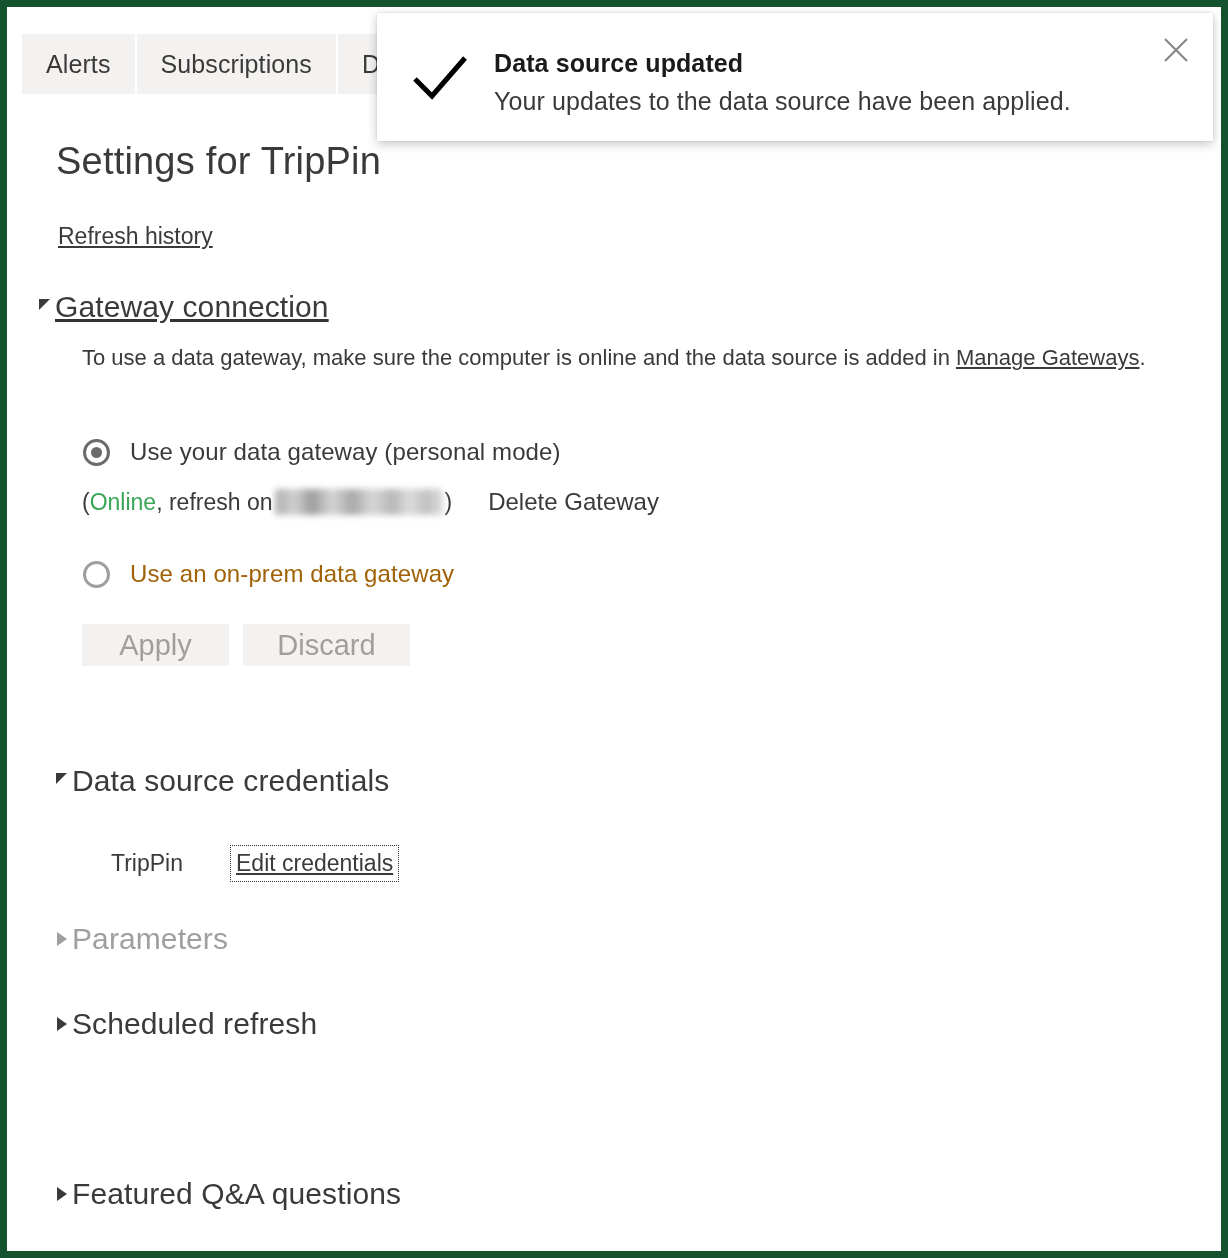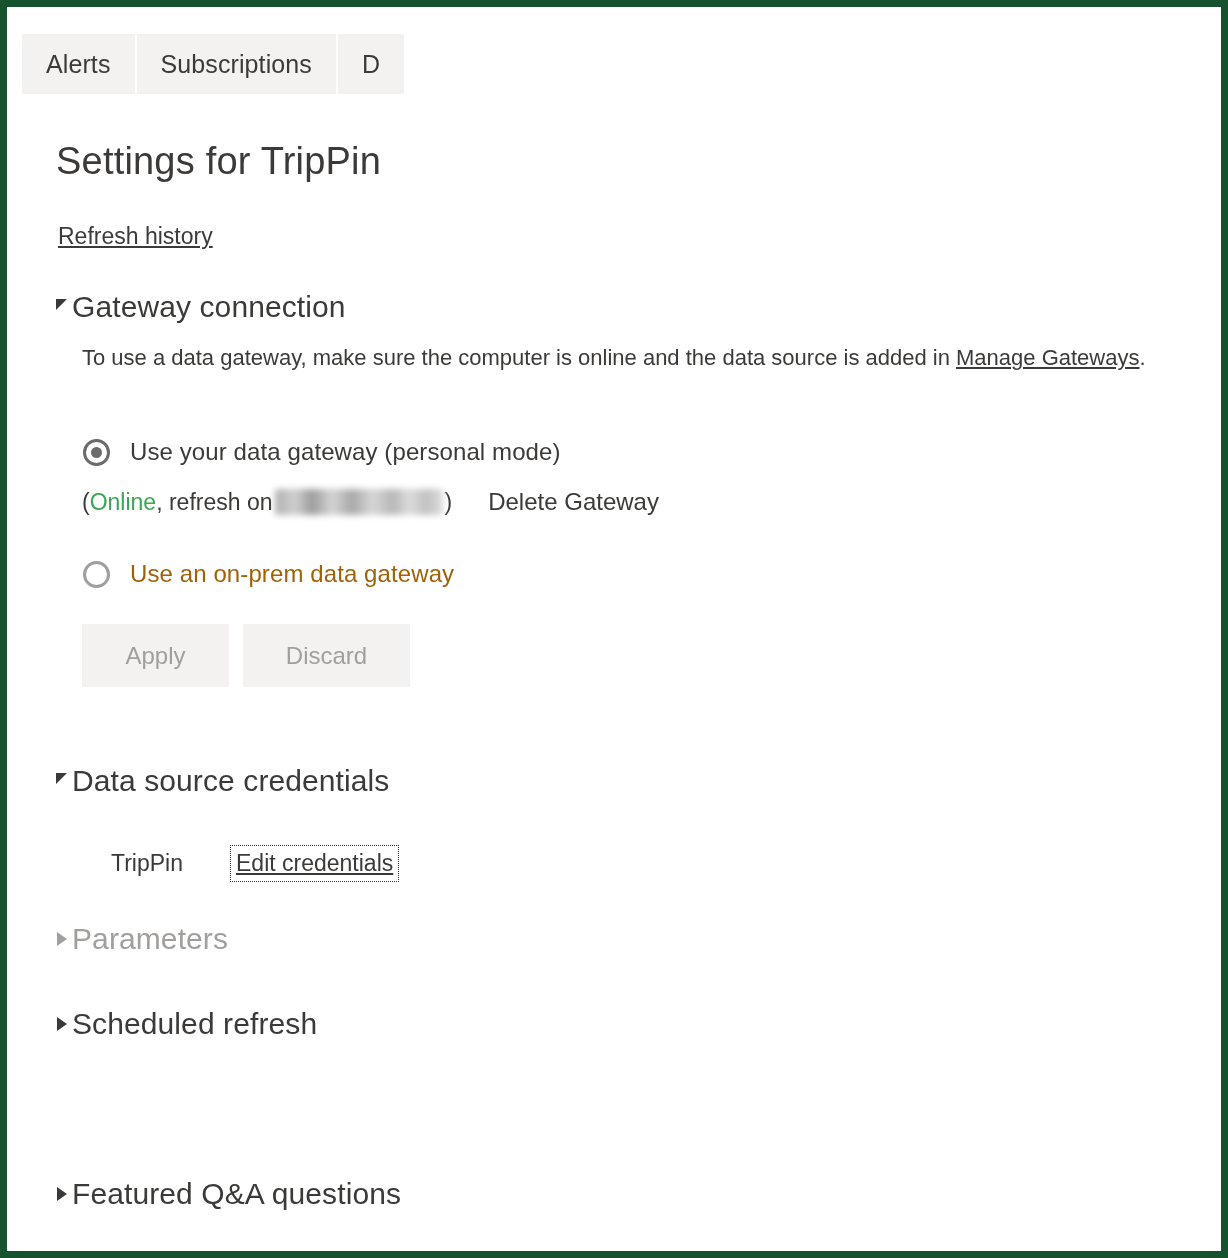--- a/index.html
+++ b/index.html
@@ -190,22 +190,22 @@
     cursor: pointer;
   }
 
   
   .btn-row { position: absolute; left: 75px; top: 617px; display: flex; }
   .btn {
     background: #f3f2f1;
     border: none;
     color: #a19f9d;
     font-family: "Liberation Sans", sans-serif;
-    font-size: 24px;
-    width: 147px; height: 63px;
+    font-size: 29px;
+    width: 147px; height: 42px;
     cursor: default;
     padding: 0;
   }
   .btn + .btn { margin-left: 14px; width: 167px; }
 
   
   .cred-row {
     position: absolute;
     left: 76px; top: 843px;
     display: flex;
@@ -276,21 +276,21 @@
     <div class="tab-sep"></div>
     <div class="tab">Subscriptions</div>
     <div class="tab-sep"></div>
     <div class="tab tab-clipped">D</div>
   </div>
 
   <div class="page-title">Settings for TripPin</div>
 
   <div class="refresh-history">Refresh history</div>
 
-  <div class="section-head" style="left:49px; top:283px;">
+  <div class="section-head" style="left:32px; top:283px;text-decoration:underline;">
     <span class="tri tri-expanded"></span>
     <span class="section-label">Gateway connection</span>
   </div>
 
   <div class="gw-desc">
     <span>To use a data gateway, make sure the computer is online and the data source is added in </span><a>Manage Gateways</a><span>.</span>
   </div>
 
   <div class="radio-row" style="left:76px; top:431px;align-items:flex-end;">
     <span class="radio checked"></span>
@@ -335,14 +335,28 @@
     <span class="tri tri-collapsed"></span>
     <span class="section-label">Scheduled refresh</span>
   </div>
 
 
   <div class="section-head" style="left:50px; top:1170px;">
     <span class="tri tri-collapsed"></span>
     <span class="section-label">Featured Q&amp;A questions</span>
   </div>
 
+  <div class="toast">
+    <span class="toast-check">
+      <svg width="60" height="56" viewBox="0 0 60 56">
+        <path d="M5 30 L22 47 L55 9" fill="none" stroke="#000000" stroke-width="5"></path>
+      </svg>
+    </span>
+    <div class="toast-title">Data source updated</div>
+    <div class="toast-body">Your updates to the data source have been applied.</div>
+    <span class="toast-close">
+      <svg width="38" height="38" viewBox="0 0 38 38">
+        <path d="M8 8 L30 30 M30 8 L8 30" fill="none" stroke="#8a8886" stroke-width="2.2"></path>
+      </svg>
+    </span>
+  </div>
 
 </div>
 
 </body></html>

